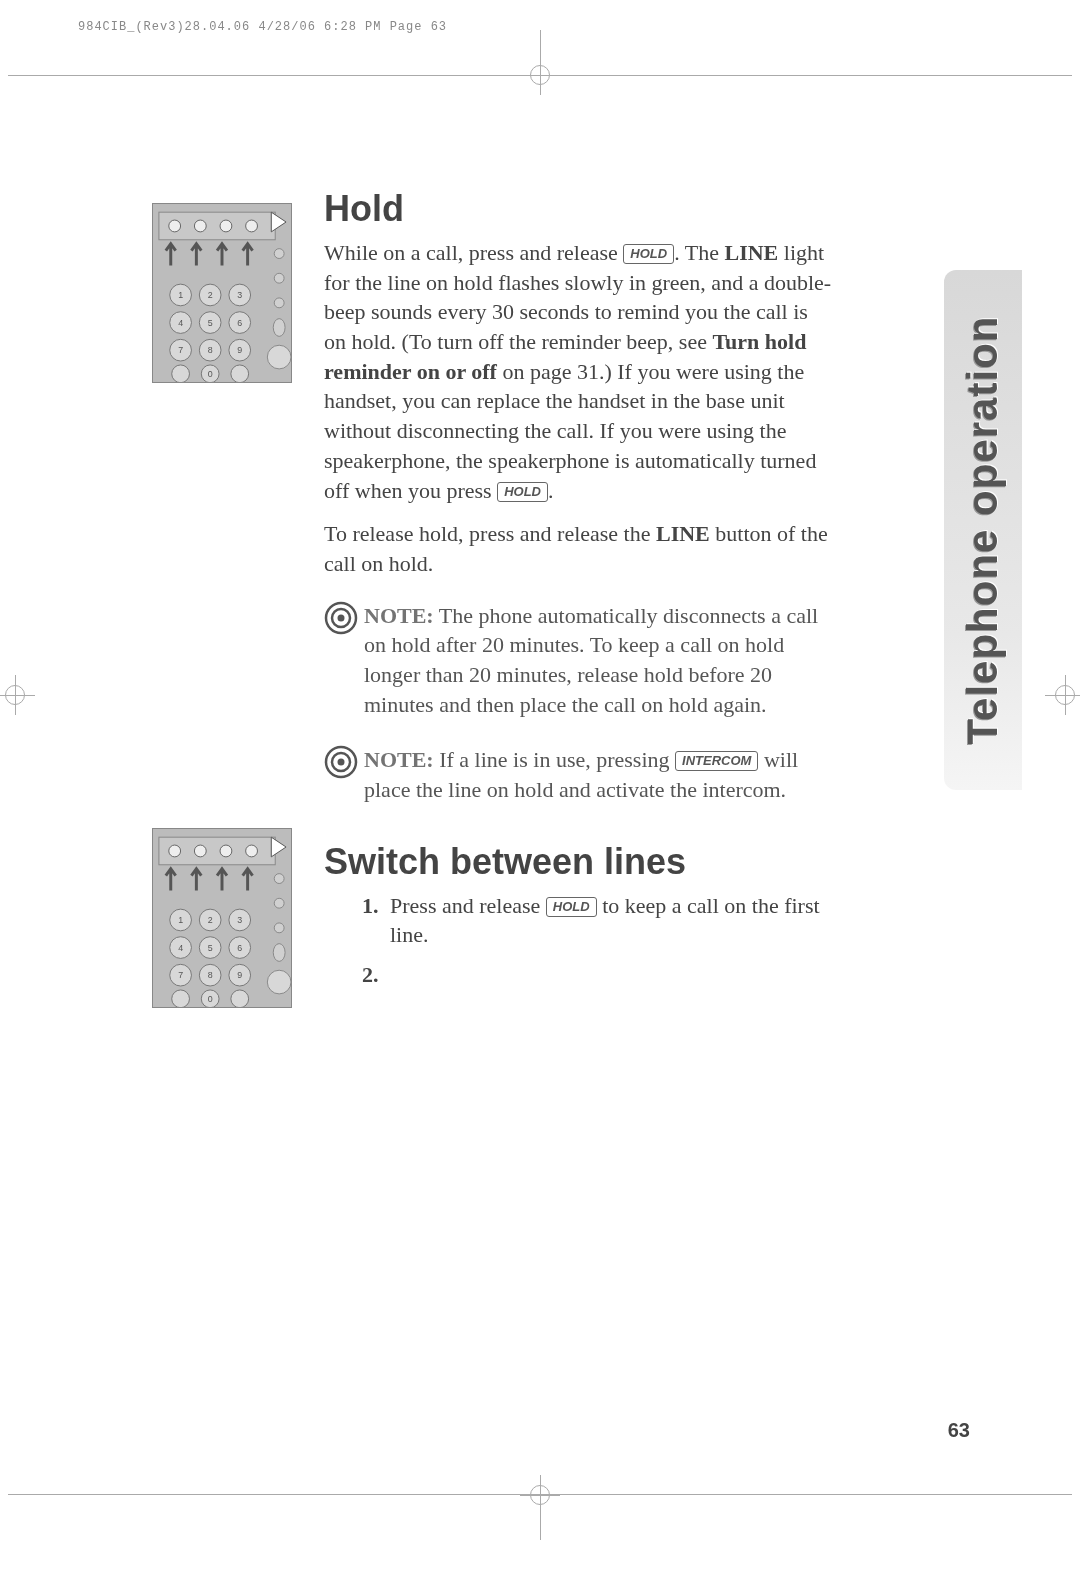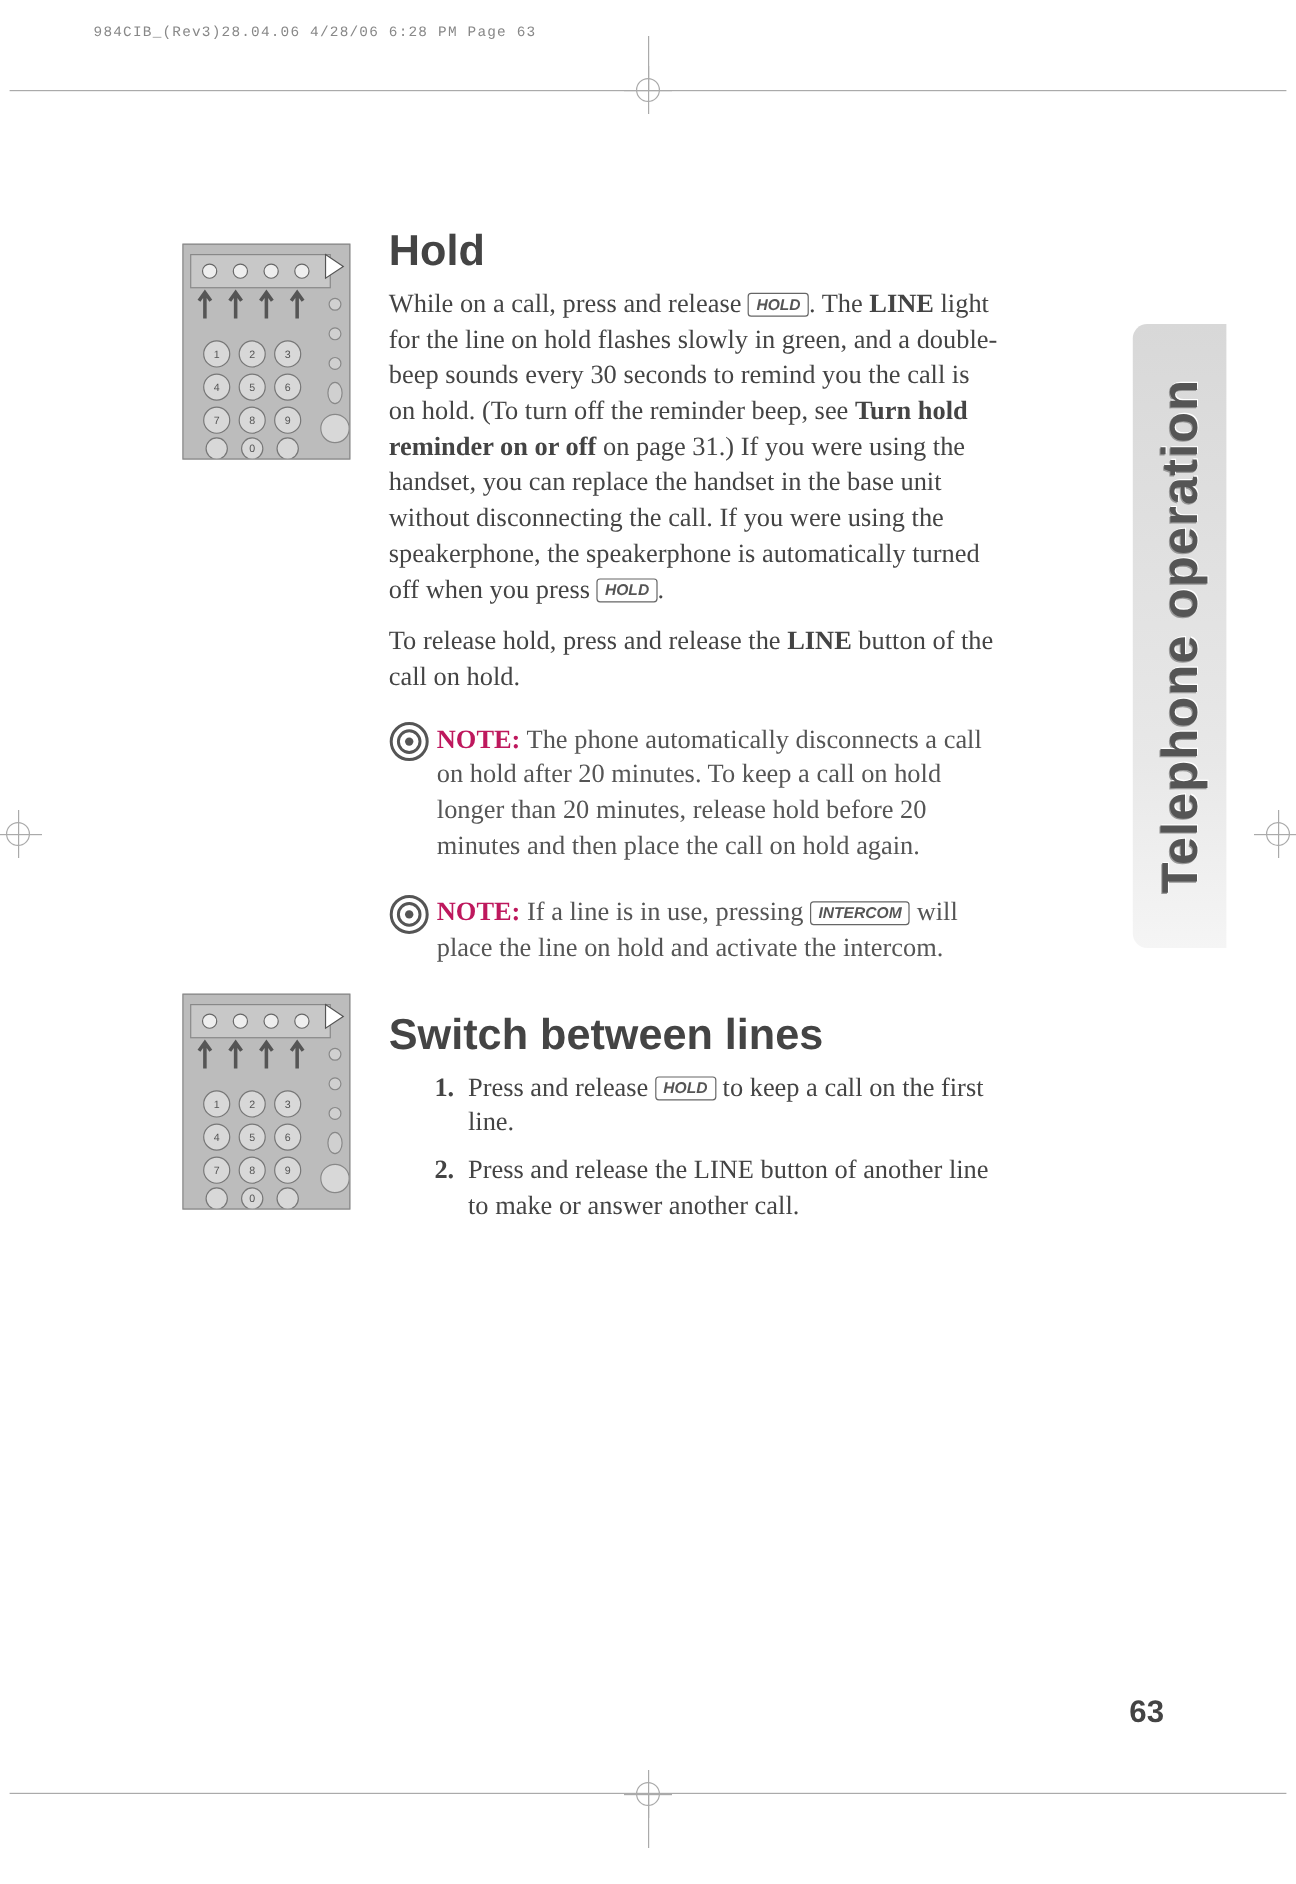--- a/index.html
+++ b/index.html
@@ -108,21 +108,21 @@
       width: 34px; height: 34px;
       flex-shrink: 0;
       margin-right: 6px;
     }
     .note-icon svg { width: 34px; height: 34px; }
     .note-body {
       font-size: 22px;
       line-height: 1.35;
       color: #555;
     }
-    .note-body .note-label { font-weight: bold; color: #be185d; text-align: center; }
+    .note-body .note-label { font-weight: bold; color: #737373; text-align: center; }
     .note-indent { padding-left: 0; }
     ol.steps {
       margin-left: 210px;
       width: 470px;
       font-size: 22px;
       line-height: 1.35;
       color: #444;
       list-style: none;
     }
     ol.steps li { margin-bottom: 10px; position: relative; padding-left: 28px; }
@@ -139,21 +139,21 @@
     .illus1 { top: 15px; }
     .illus2 { top: 640px; }
     .phone-illus svg { width: 100%; height: 100%; }
 
     .page-num {
       position: absolute;
       right: 110px;
       bottom: 128px;
       font-family: Arial, sans-serif;
       font-weight: bold;
-      font-size: 26px;
+      font-size: 20px;
       color: #444;
     }
     .spacer { height: 28px; }
   </style>
 </head>
 <body>
 
 <div class="header-info">984CIB_(Rev3)28.04.06  4/28/06  6:28 PM  Page 63</div>
 
 <div class="crop-top"></div>
@@ -318,19 +318,19 @@
         <text x="58" y="175">0</text>
       </g>
     </svg>
   </div>
 
   <div class="col-text" style="margin-top:8px">
     <h1 class="section">Switch between lines</h1>
   </div>
   <ol class="steps">
     <li><span class="num">1.</span><span>Press and release </span><span class="key-label">HOLD</span><span> to keep a call on the first line.</span></li>
-    <li><span class="num">2.</span><span>Press and release the LINE button of another line to make or answer another call.</span></li>
+    <li><span class="num">2.</span></li>
   </ol>
 
 
 </div>
 
 <div class="page-num">63</div>
 
 </body></html>

